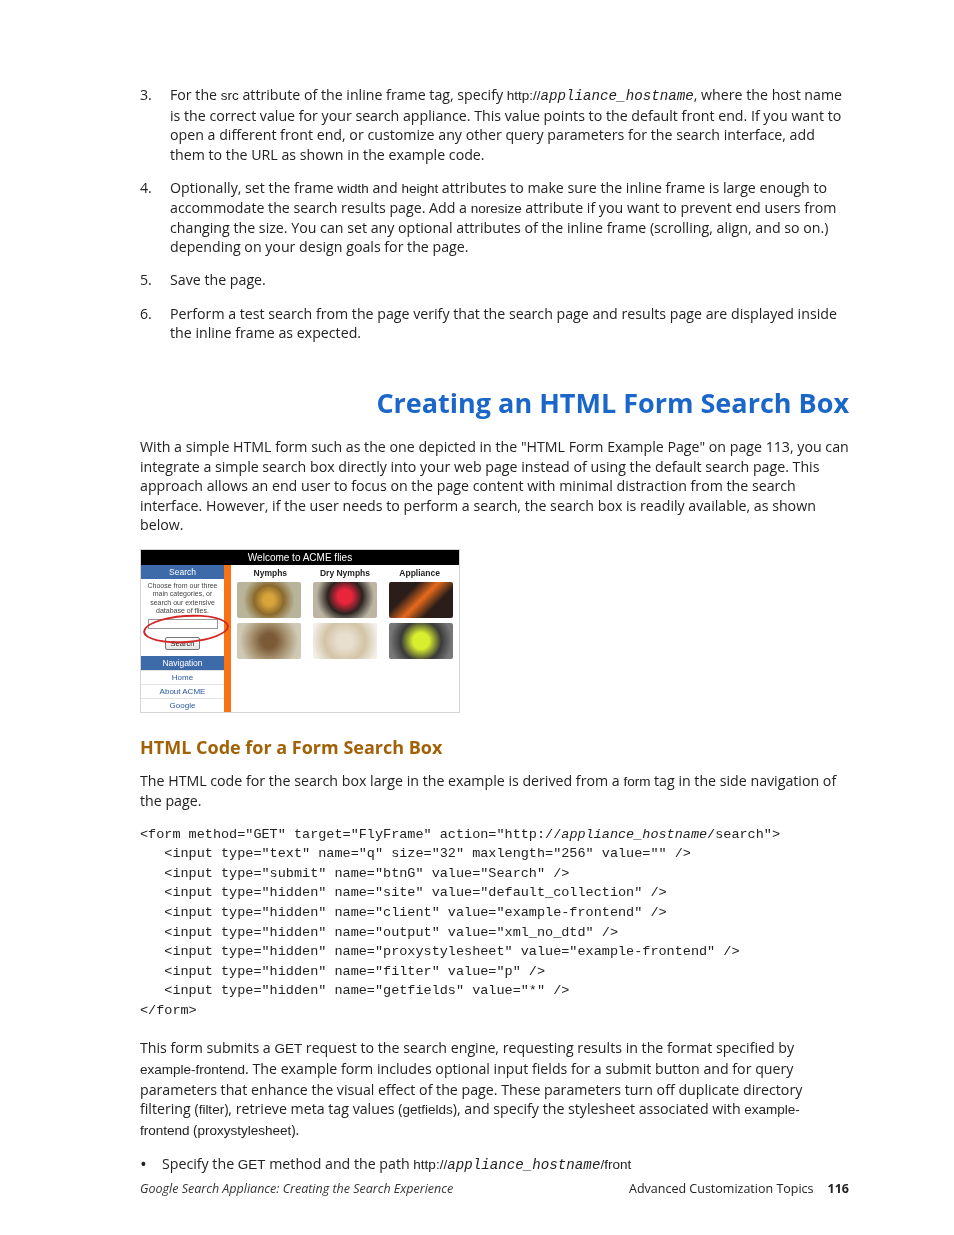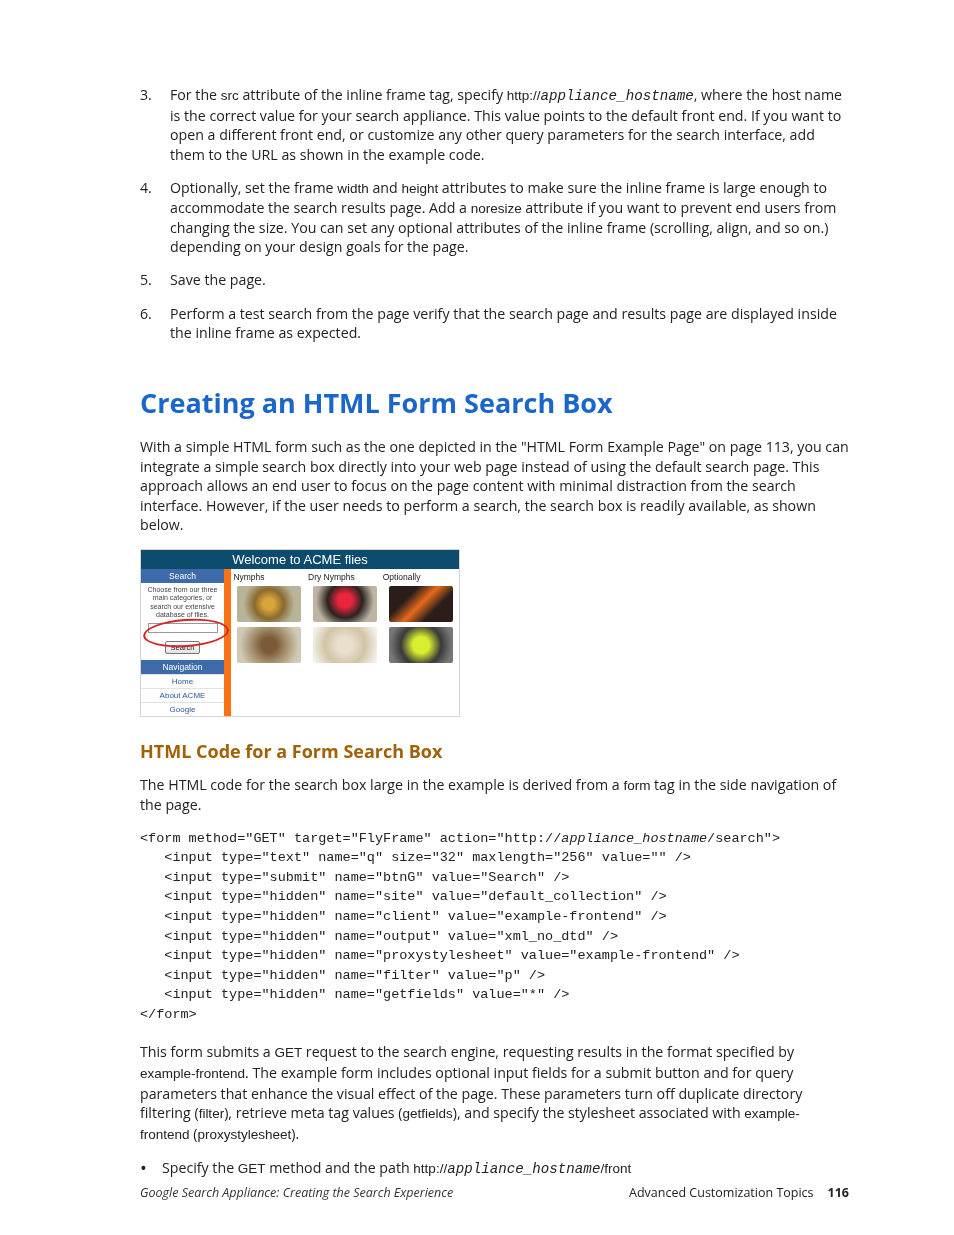--- a/index.html
+++ b/index.html
@@ -36,20 +36,21 @@
     font-family: Liberation Sans, sans-serif;
     font-size: 13.5px;
   }
   .italic-mono { font-family: "Courier New", monospace; font-style: italic; }
   h1.section {
     font-size: 27px;
     font-weight: 700;
     color: #1a66c9;
     margin-top: 42px;
     margin-bottom: 16px;
+    text-align: right;
   }
   .para {
     font-size: 14.2px;
     line-height: 1.38;
     margin-bottom: 14px;
   }
   h2.subsection {
     font-size: 18px;
     font-weight: 700;
     color: #a16207;
@@ -83,23 +84,23 @@
 
   
   .example-shot {
     width: 320px;
     background: #fff;
     border: 1px solid #d5d5d5;
     margin: 8px 0 22px 0;
     font-family: Arial, sans-serif;
   }
   .example-welcome {
-    background: #0c4a6e;
+    background: #000000;
     color: #fff;
-    font-size: 13px;
+    font-size: 10px;
     text-align: center;
     padding: 2px 0;
   }
   .example-body { display: flex; }
   .example-side { width: 90px; border-right: 7px solid #f97316; }
   .side-hdr {
     background: #3d6aa8;
     color: #fff;
     font-size: 8.5px;
     text-align: center;
@@ -145,22 +146,23 @@
     font-size: 8px;
     color: #2a56a0;
     text-align: center;
     padding: 2px 0;
     border-top: 1px solid #e2e2e2;
   }
   .example-main { flex: 1; display: flex; flex-direction: column; }
   .main-cols { display: flex; justify-content: space-around; padding: 3px 2px 2px; }
   .main-col {
     font-size: 8.5px;
-    font-weight: normal;
+    font-weight: bold;
     color: #222;
+    text-align: center;
     width: 33%;
   }
   .fly-row { display: flex; justify-content: space-around; padding: 2px 2px 3px; gap: 3px; }
   .fly { width: 64px; height: 36px; border-radius: 2px; }
   .fly-a1 { background: radial-gradient(circle at 50% 50%, #d9a43a 15%, #8a6a2e 40%, #b7b49a 70%); }
   .fly-a2 { background: radial-gradient(circle at 50% 40%, #e9253c 18%, #2b2320 45%, #bdb5a2 75%); }
   .fly-a3 { background: linear-gradient(135deg,#2b1e1a 30%, #e76a1c 50%, #2b1e1a 70%), #847b6d; background-blend-mode: normal; }
   .fly-b1 { background: radial-gradient(circle at 50% 50%, #7b5a38 20%, #a89472 50%, #cfc9b5 80%); }
   .fly-b2 { background: radial-gradient(circle at 50% 50%, #e9dfcf 20%, #d2c4a6 55%, #f2efe8 90%); }
   .fly-b3 { background: radial-gradient(circle at 50% 50%, #d8ef2e 22%, #3a3a3a 55%, #777 85%); }
@@ -220,21 +222,21 @@
         </div>
         <div class="side-hdr">Navigation</div>
         <div class="side-item">Home</div>
         <div class="side-item">About ACME</div>
         <div class="side-item">Google</div>
       </div>
       <div class="example-main">
         <div class="main-cols">
           <div class="main-col">Nymphs</div>
           <div class="main-col">Dry Nymphs</div>
-          <div class="main-col">Optionally</div>
+          <div class="main-col">Appliance</div>
         </div>
         <div class="fly-row">
           <div class="fly fly-a1"></div>
           <div class="fly fly-a2"></div>
           <div class="fly fly-a3"></div>
         </div>
         <div class="fly-row">
           <div class="fly fly-b1"></div>
           <div class="fly fly-b2"></div>
           <div class="fly fly-b3"></div>

